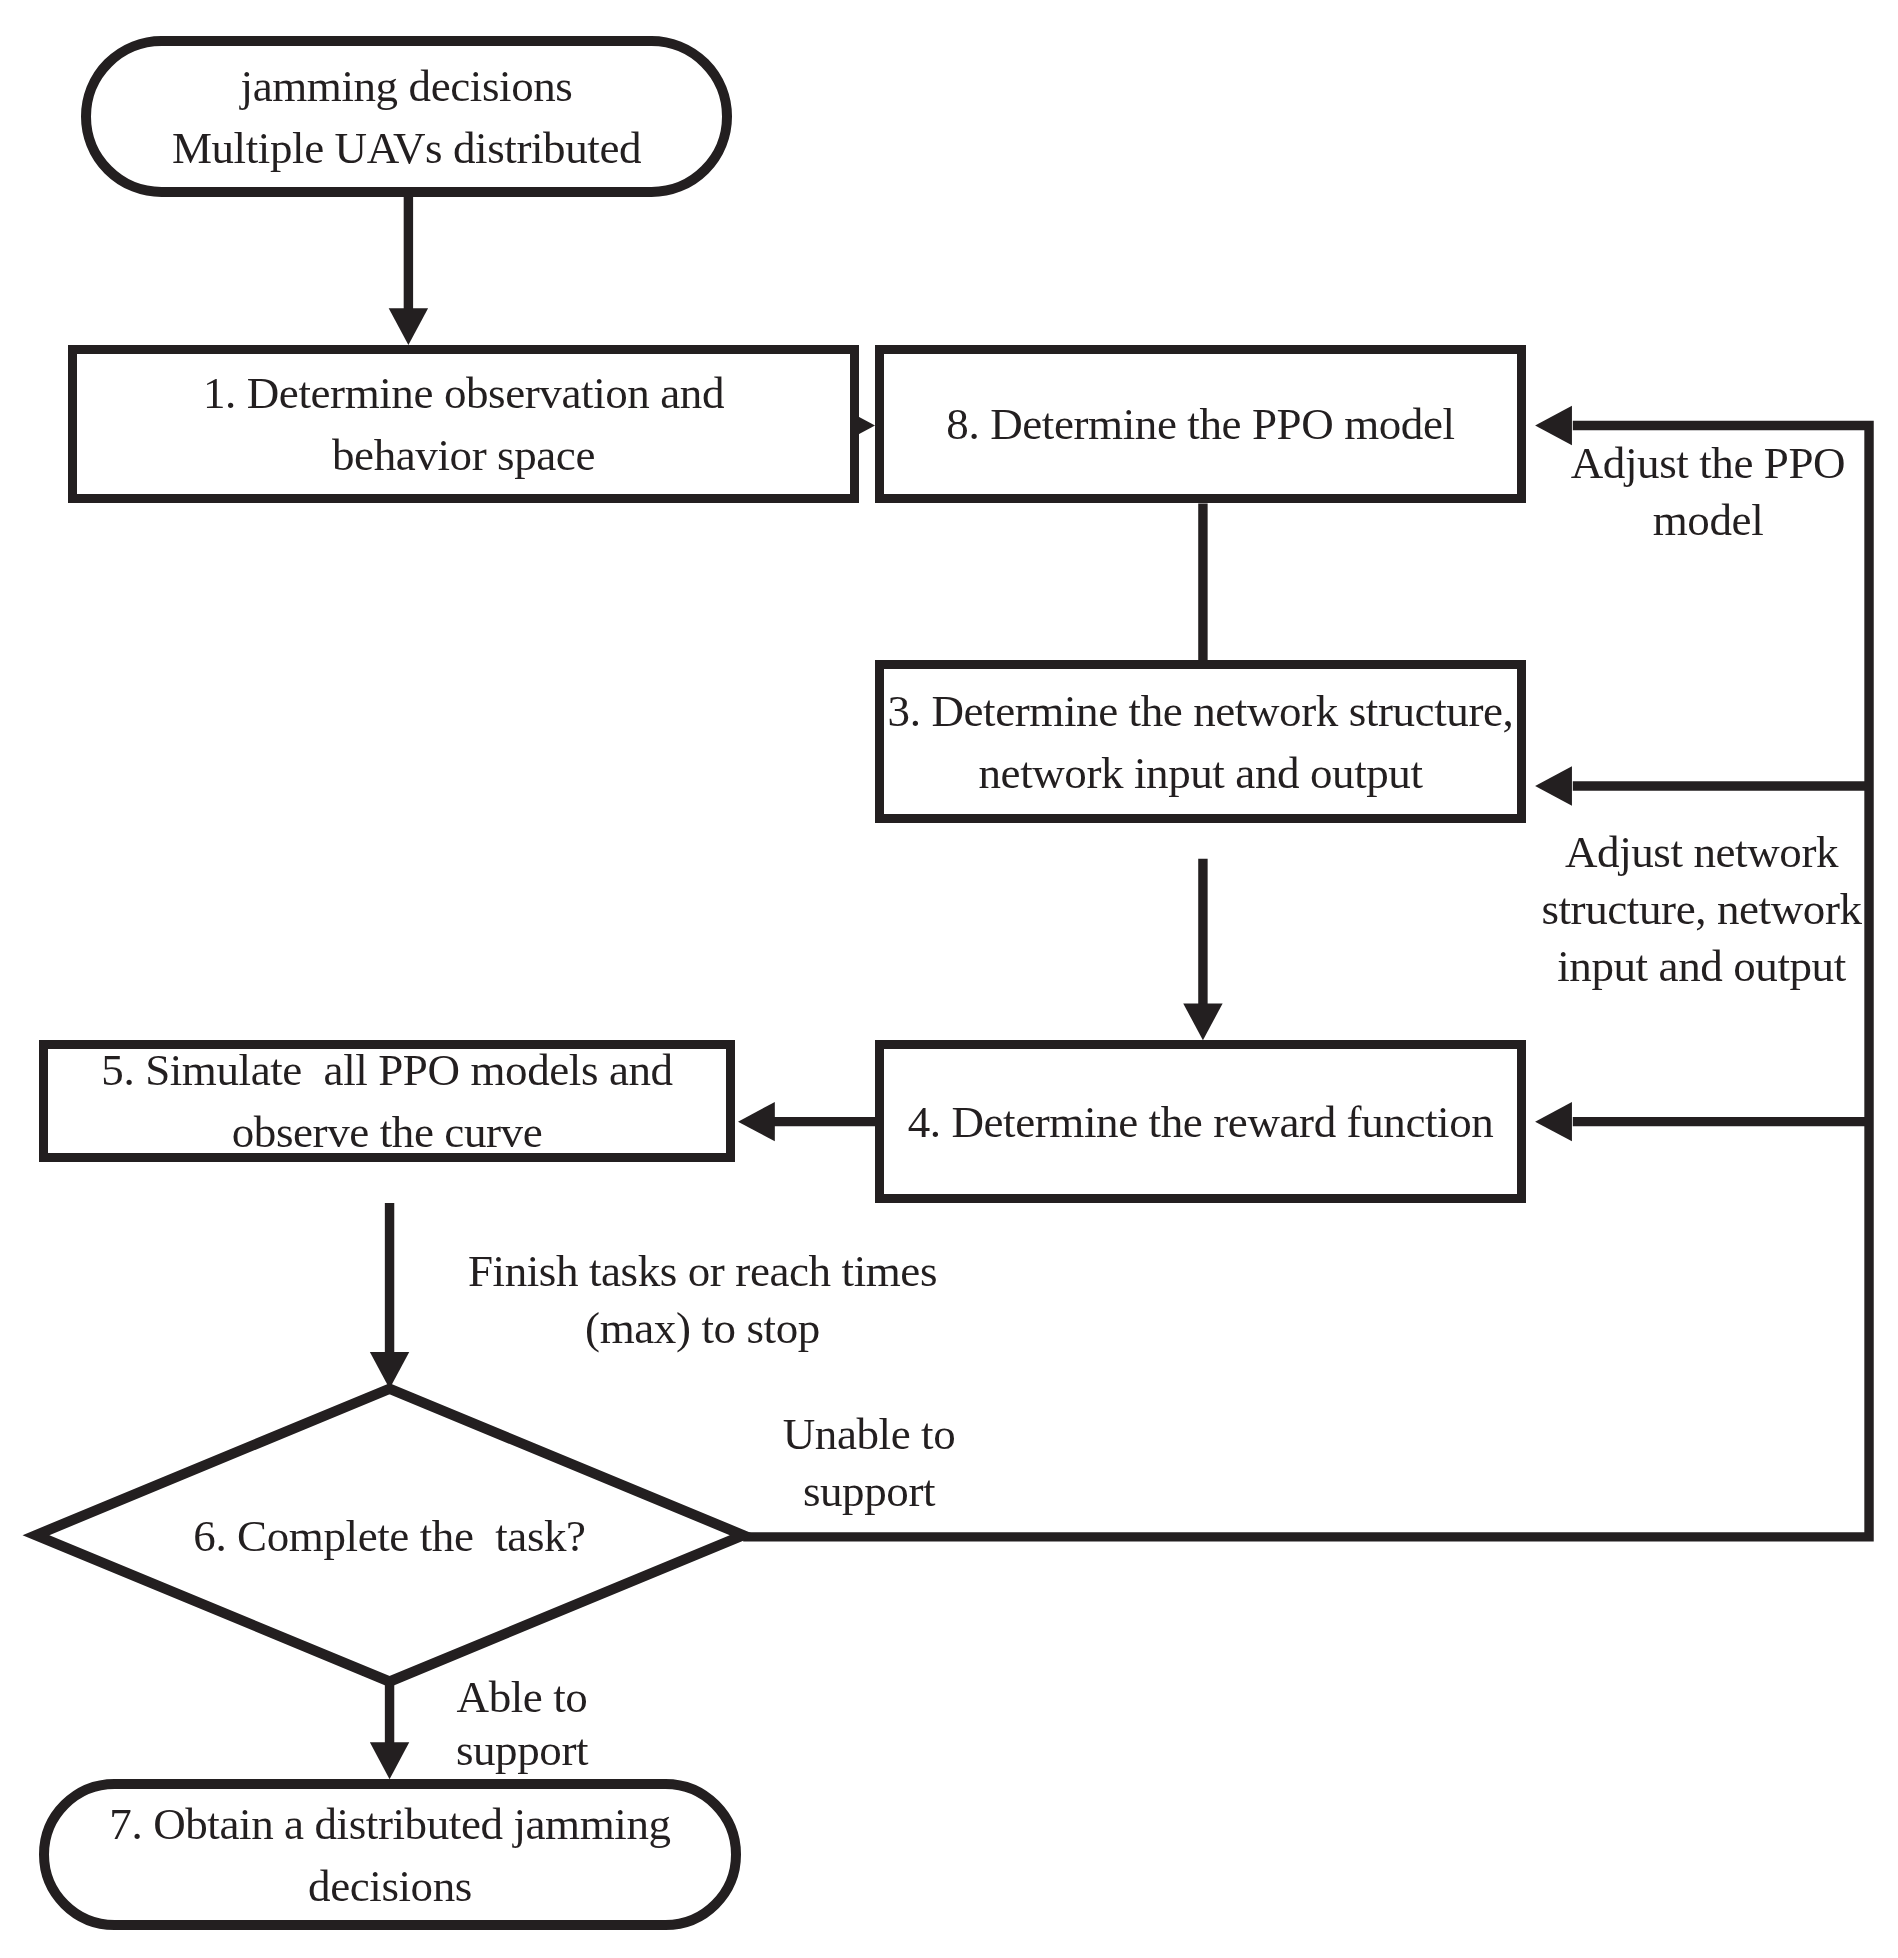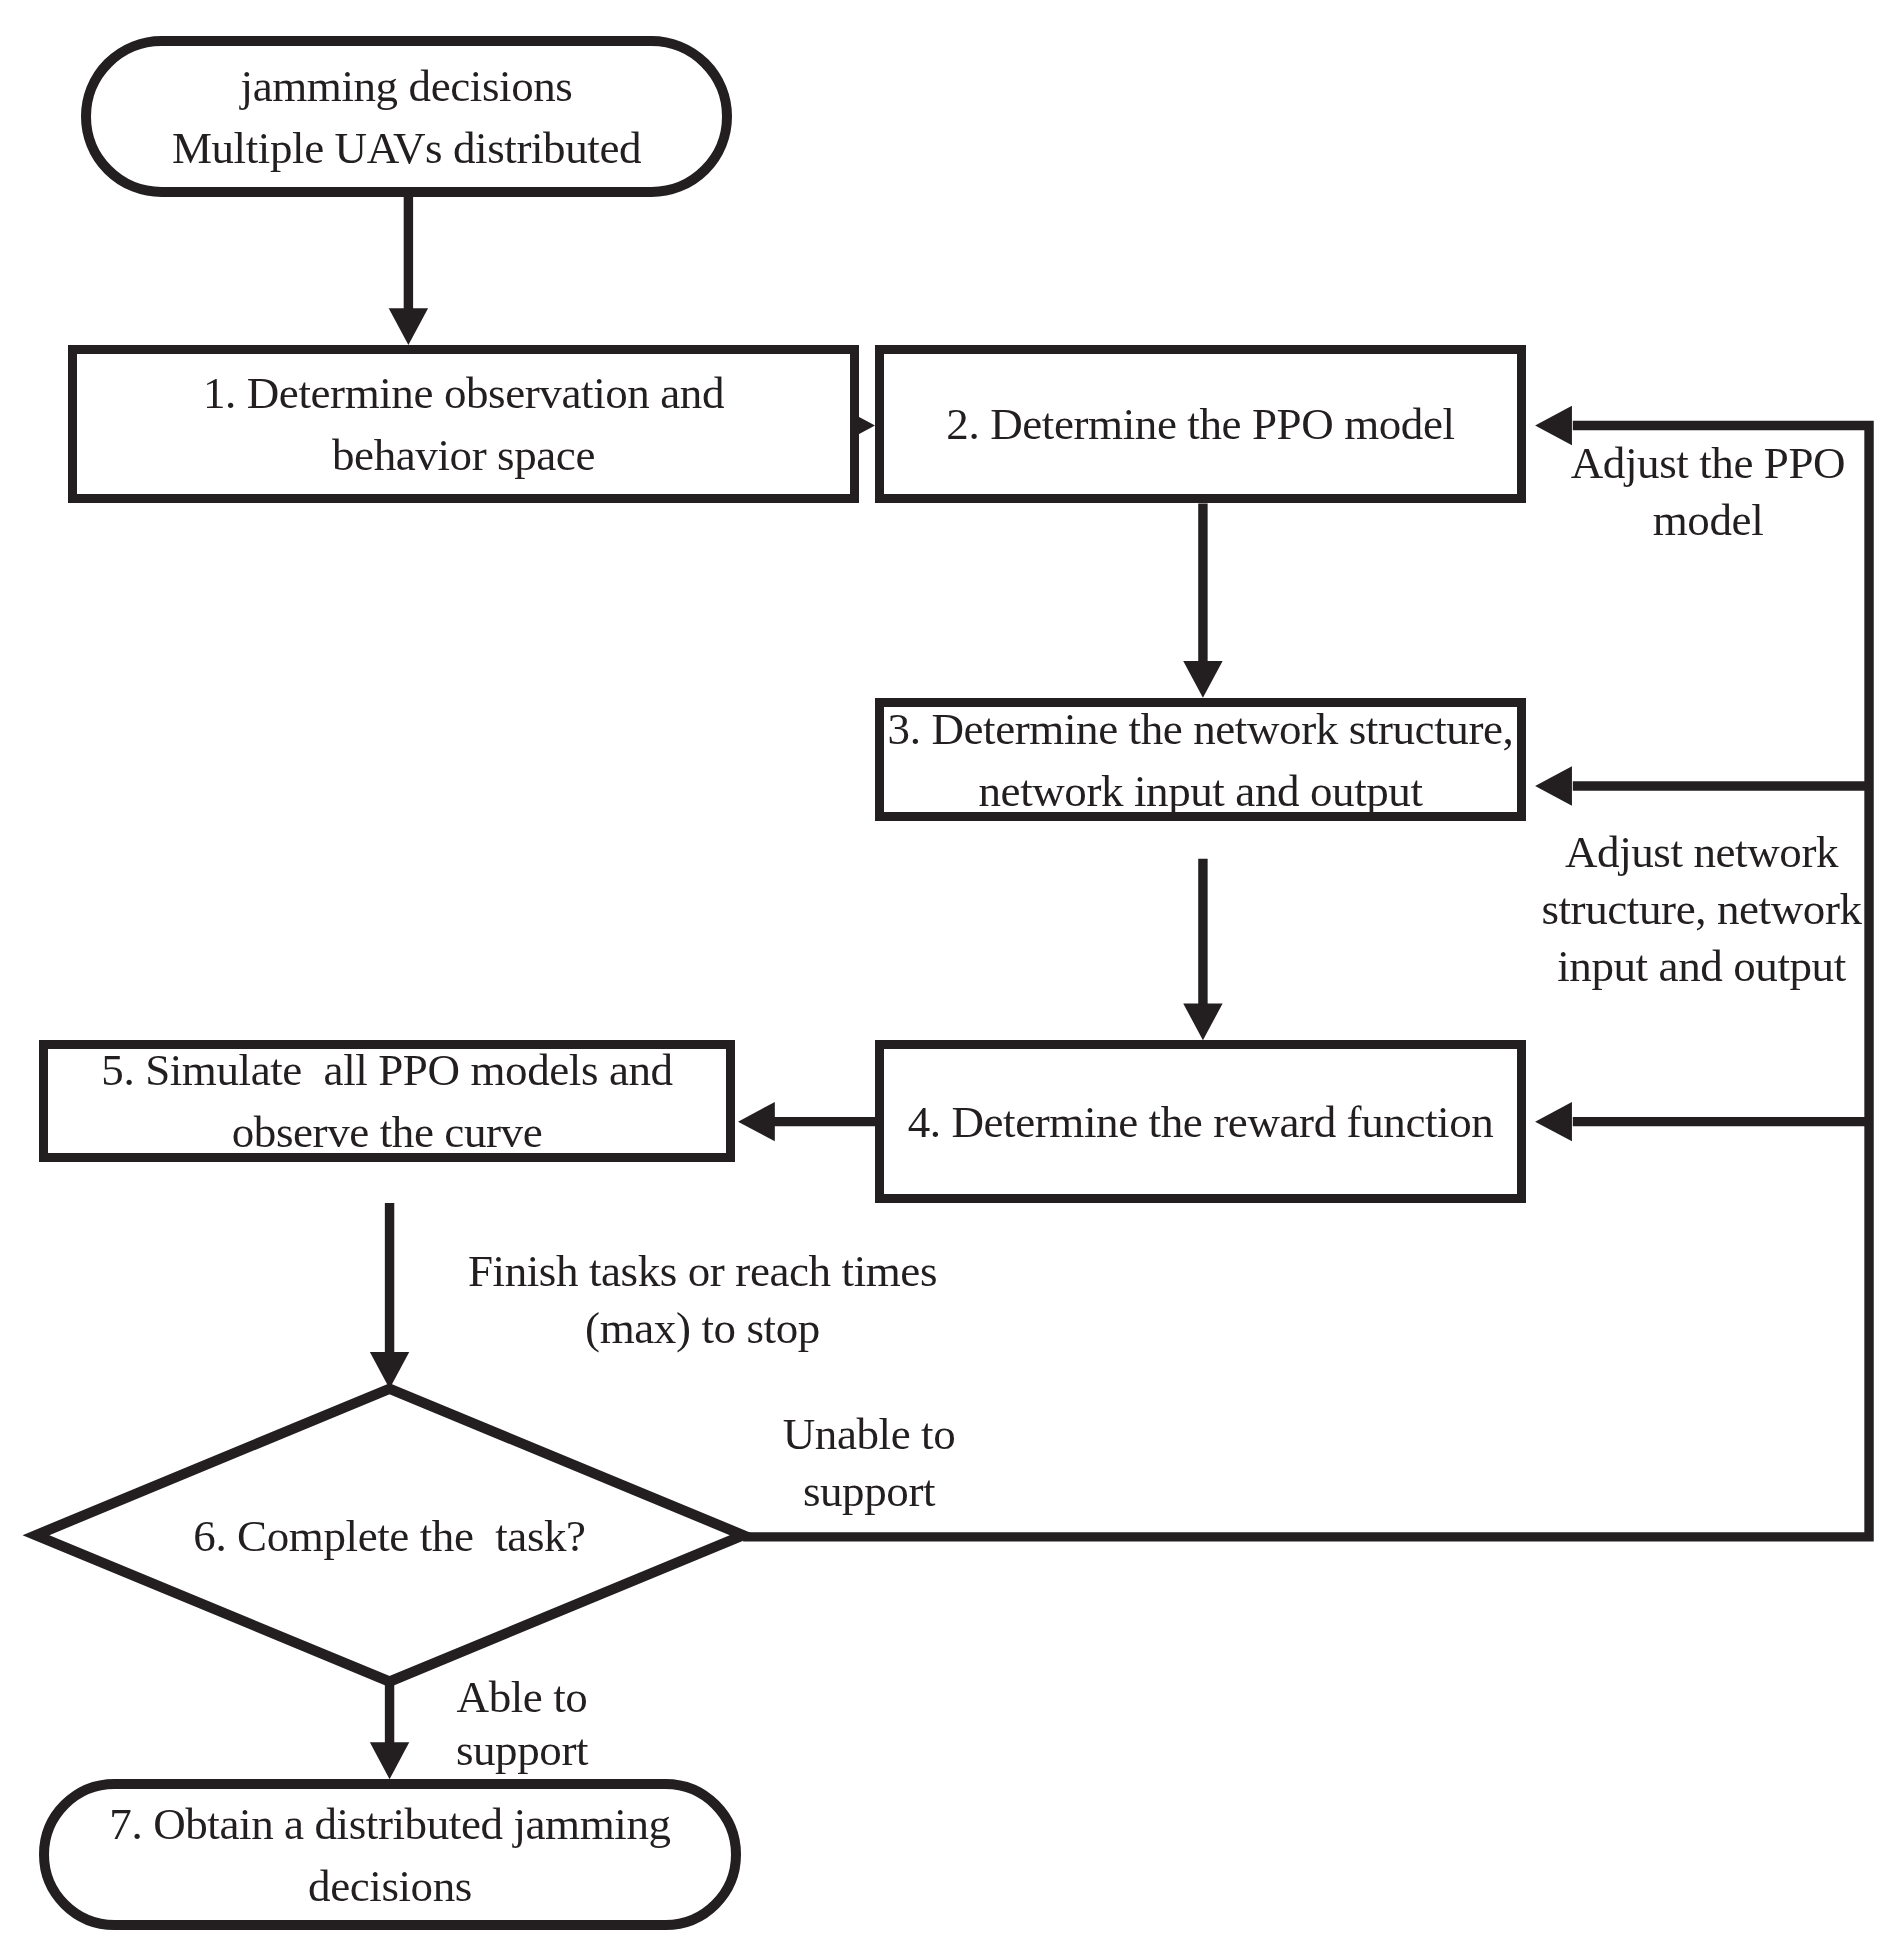--- a/index.html
+++ b/index.html
@@ -113,24 +113,24 @@
     <div class="tl">jamming decisions</div>
     <div class="tl">Multiple UAVs distributed</div>
   </div>
 
   <div class="node" style="left:68px; top:345px; width:791px; height:158px;">
     <div class="tl">1. Determine observation and</div>
     <div class="tl">behavior space</div>
   </div>
 
   <div class="node" style="left:875px; top:345px; width:651px; height:158px;">
-    <div class="tl">2. Determine the PPO model</div>
+    <div class="tl">8. Determine the PPO model</div>
   </div>
 
-  <div class="node" style="left:875px; top:698px; width:651px; height:123px;">
+  <div class="node" style="left:875px; top:660px; width:651px; height:163px;">
     <div class="tl">3. Determine the network structure,</div>
     <div class="tl">network input and output</div>
   </div>
 
   <div class="node" style="left:875px; top:1040px; width:651px; height:163px;">
     <div class="tl">4. Determine the reward function</div>
   </div>
 
   <div class="node" style="left:39px; top:1040px; width:696px; height:122px;">
     <div class="tl">5. Simulate  all PPO models and</div>

